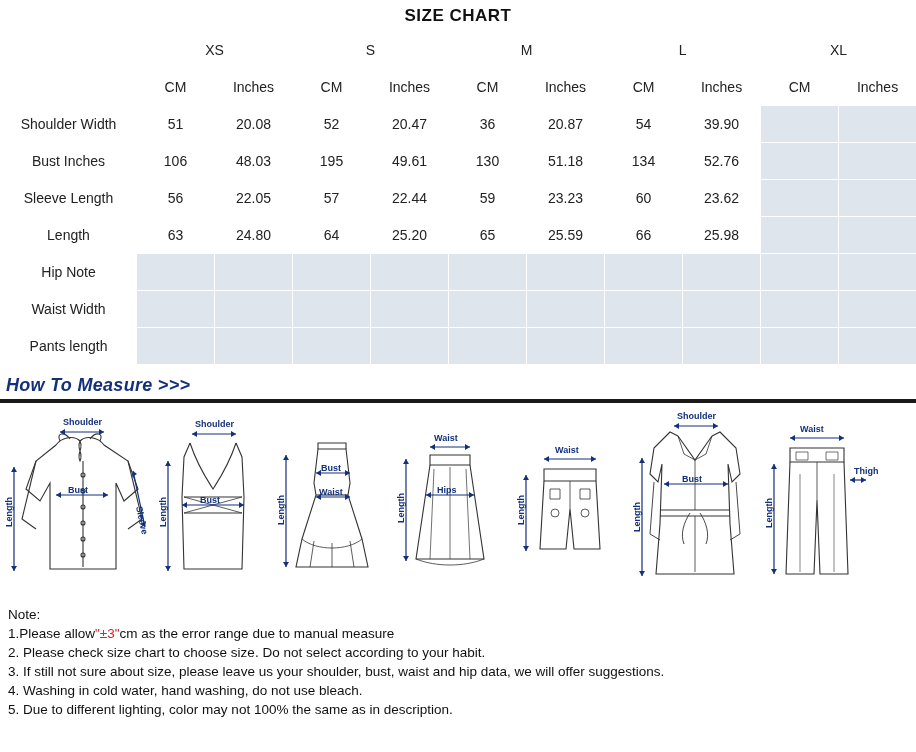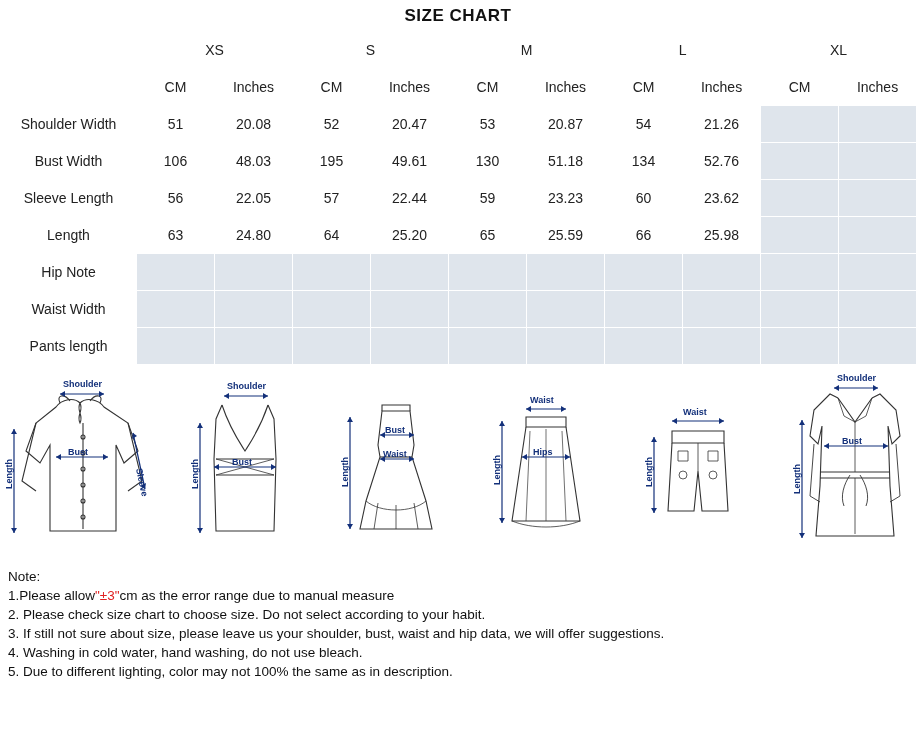--- a/index.html
+++ b/index.html
@@ -105,21 +105,20 @@
     width: 916px;
     margin-left: -6px;
   }
   .figures {
     display: flex;
     align-items: flex-end;
     justify-content: flex-start;
     padding: 6px 4px 0 4px;
     height: 190px;
     box-sizing: border-box;
-    gap: 32px;
   }
   .figure {
     position: relative;
   }
   
   .notes {
     padding: 12px 0 0 8px;
     font-size: 13.5px;
     line-height: 19px;
     color: #111;
@@ -168,29 +167,29 @@
           <th class="unithdr">Inches</th>
           <th class="unithdr">CM</th>
           <th class="unithdr">Inches</th>
         </tr>
         <tr>
           <td class="rowlabel">Shoulder Width</td>
           <td class="val">51</td>
           <td class="val">20.08</td>
           <td class="val">52</td>
           <td class="val">20.47</td>
-          <td class="val">53</td>
+          <td class="val">36</td>
           <td class="val">20.87</td>
           <td class="val">54</td>
-          <td class="val">21.26</td>
-          <td class="val empty"></td>
-          <td class="val empty"></td>
-        </tr>
-        <tr>
-          <td class="rowlabel">Bust Width</td>
+          <td class="val">39.90</td>
+          <td class="val empty"></td>
+          <td class="val empty"></td>
+        </tr>
+        <tr>
+          <td class="rowlabel">Bust Inches</td>
           <td class="val">106</td>
           <td class="val">48.03</td>
           <td class="val">195</td>
           <td class="val">49.61</td>
           <td class="val">130</td>
           <td class="val">51.18</td>
           <td class="val">134</td>
           <td class="val">52.76</td>
           <td class="val empty"></td>
           <td class="val empty"></td>
@@ -256,20 +255,24 @@
           <td class="val empty"></td>
           <td class="val empty"></td>
           <td class="val empty"></td>
           <td class="val empty"></td>
           <td class="val empty"></td>
           <td class="val empty"></td>
         </tr>
       </tbody>
   </table>
 
+  <div class="htm-wrap">
+    <div class="htm-title">How To Measure &gt;&gt;&gt;</div>
+    <div class="htm-rule"></div>
+  </div>
 
   <div class="figures">
 
     <div class="figure">
       <svg width="150" height="180" viewBox="0 0 150 180">
         <g fill="none" stroke="#333" stroke-width="1.1">
           <path d="M52 36 C58 28,70 26,76 32 C82 26,94 28,100 36 L124 52 L134 80 L120 92 L112 74 L112 160 L46 160 L46 74 L36 92 L22 80 L32 52 Z"></path>
           <path d="M76 32 C72 40,80 44,76 52 C72 44,80 40,76 32 Z" fill="#fff"></path>
           <path d="M66 30 C60 22,52 24,56 32"></path>
           <path d="M86 30 C92 22,100 24,96 32"></path>

